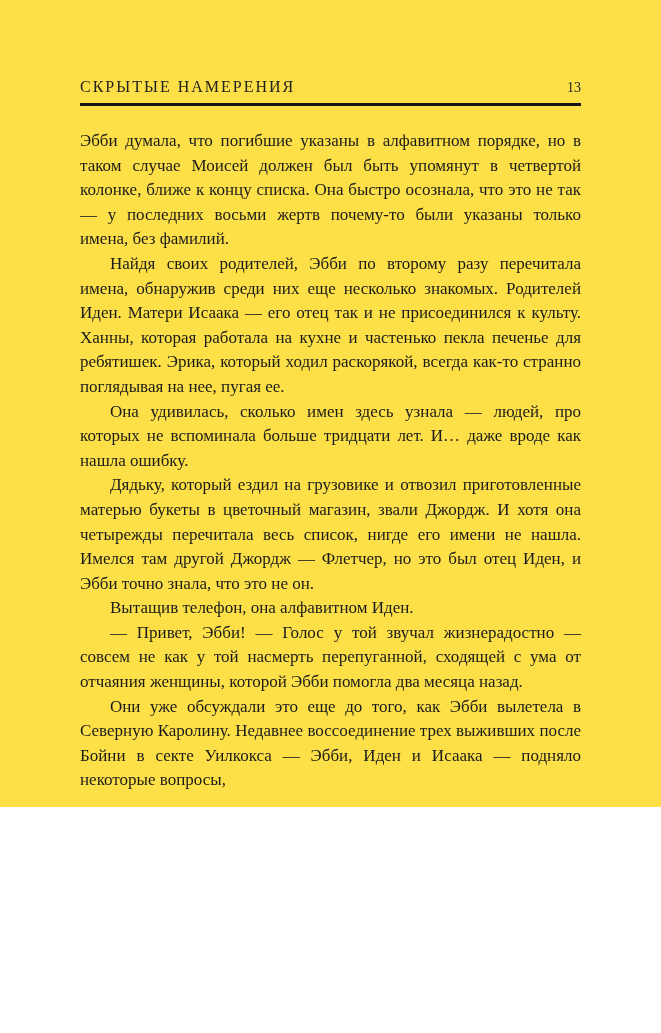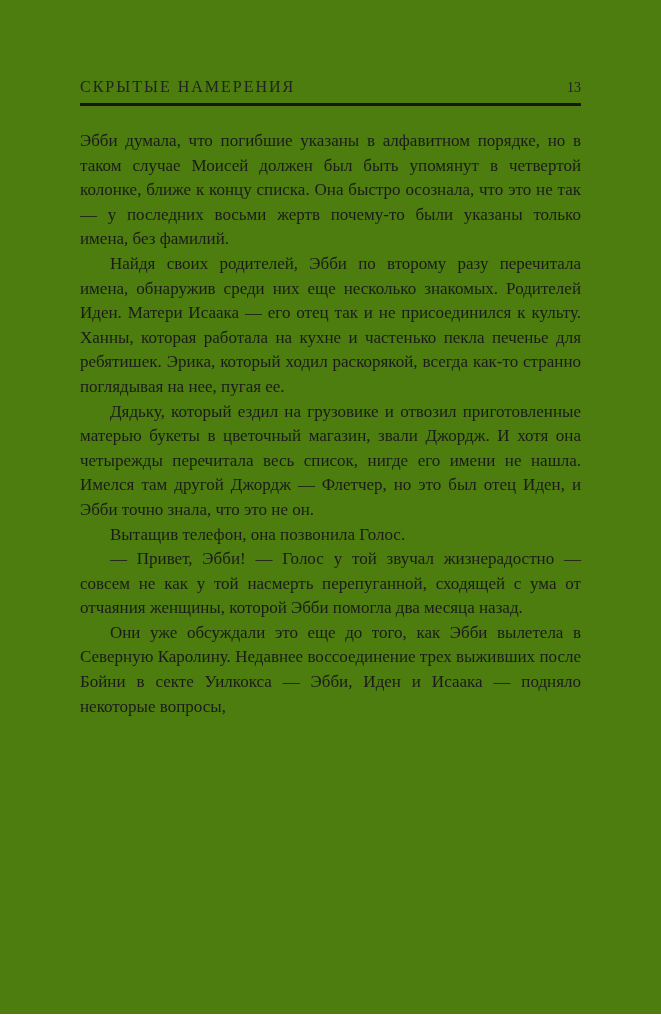--- a/index.html
+++ b/index.html
@@ -3,23 +3,23 @@
 <meta charset="utf-8">
 <style>
   html, body {
     margin: 0;
     padding: 0;
     background: #ffffff;
   }
   .book-page {
     position: relative;
     width: 661px;
-    height: 1014px;
+    height: 807px;
     margin: 0 auto;
-    background: #4d7c0f;
+    background: #fde047;
     color: #1b1b1b;
     font-family: "Liberation Serif", "DejaVu Serif", serif;
     box-sizing: border-box;
     padding: 78px 80px 0 80px;
     overflow: hidden;
   }
   .running-head {
     display: flex;
     justify-content: space-between;
     align-items: baseline;
@@ -65,19 +65,20 @@
   <div class="running-head">
     <span class="title">СКРЫТЫЕ НАМЕРЕНИЯ</span>
     <span class="folio">13</span>
   </div>
 
   <div class="head-rule"></div>
 
   <div class="body-text">
     <p class="no-indent">Эбби думала, что погибшие указаны в алфавитном порядке, но в таком случае Моисей должен был быть упомянут в четвертой колонке, ближе к концу списка. Она быстро осознала, что это не так — у последних восьми жертв почему-то были указаны только имена, без фамилий.</p>
     <p>Найдя своих родителей, Эбби по второму разу перечитала имена, обнаружив среди них еще несколько знакомых. Родителей Иден. Матери Исаака — его отец так и не присоединился к культу. Ханны, которая работала на кухне и частенько пекла печенье для ребятишек. Эрика, который ходил раскорякой, всегда как-то странно поглядывая на нее, пугая ее.</p>
+    <p>Она удивилась, сколько имен здесь узнала — людей, про которых не вспоминала больше тридцати лет. И… даже вроде как нашла ошибку.</p>
     <p>Дядьку, который ездил на грузовике и отвозил приготовленные матерью букеты в цветочный магазин, звали Джордж. И хотя она четырежды перечитала весь список, нигде его имени не нашла. Имелся там другой Джордж — Флетчер, но это был отец Иден, и Эбби точно знала, что это не он.</p>
-    <p>Вытащив телефон, она позвонила Голос.</p>
+    <p>Вытащив телефон, она алфавитном Иден.</p>
     <p>— Привет, Эбби! — Голос у той звучал жизнерадостно — совсем не как у той насмерть перепуганной, сходящей с ума от отчаяния женщины, которой Эбби помогла два месяца назад.</p>
     <p>Они уже обсуждали это еще до того, как Эбби вылетела в Северную Каролину. Недавнее воссоединение трех выживших после Бойни в секте Уилкокса — Эбби, Иден и Исаака — подняло некоторые вопросы,</p>
   </div>
 
 </div>
 
 </body></html>

